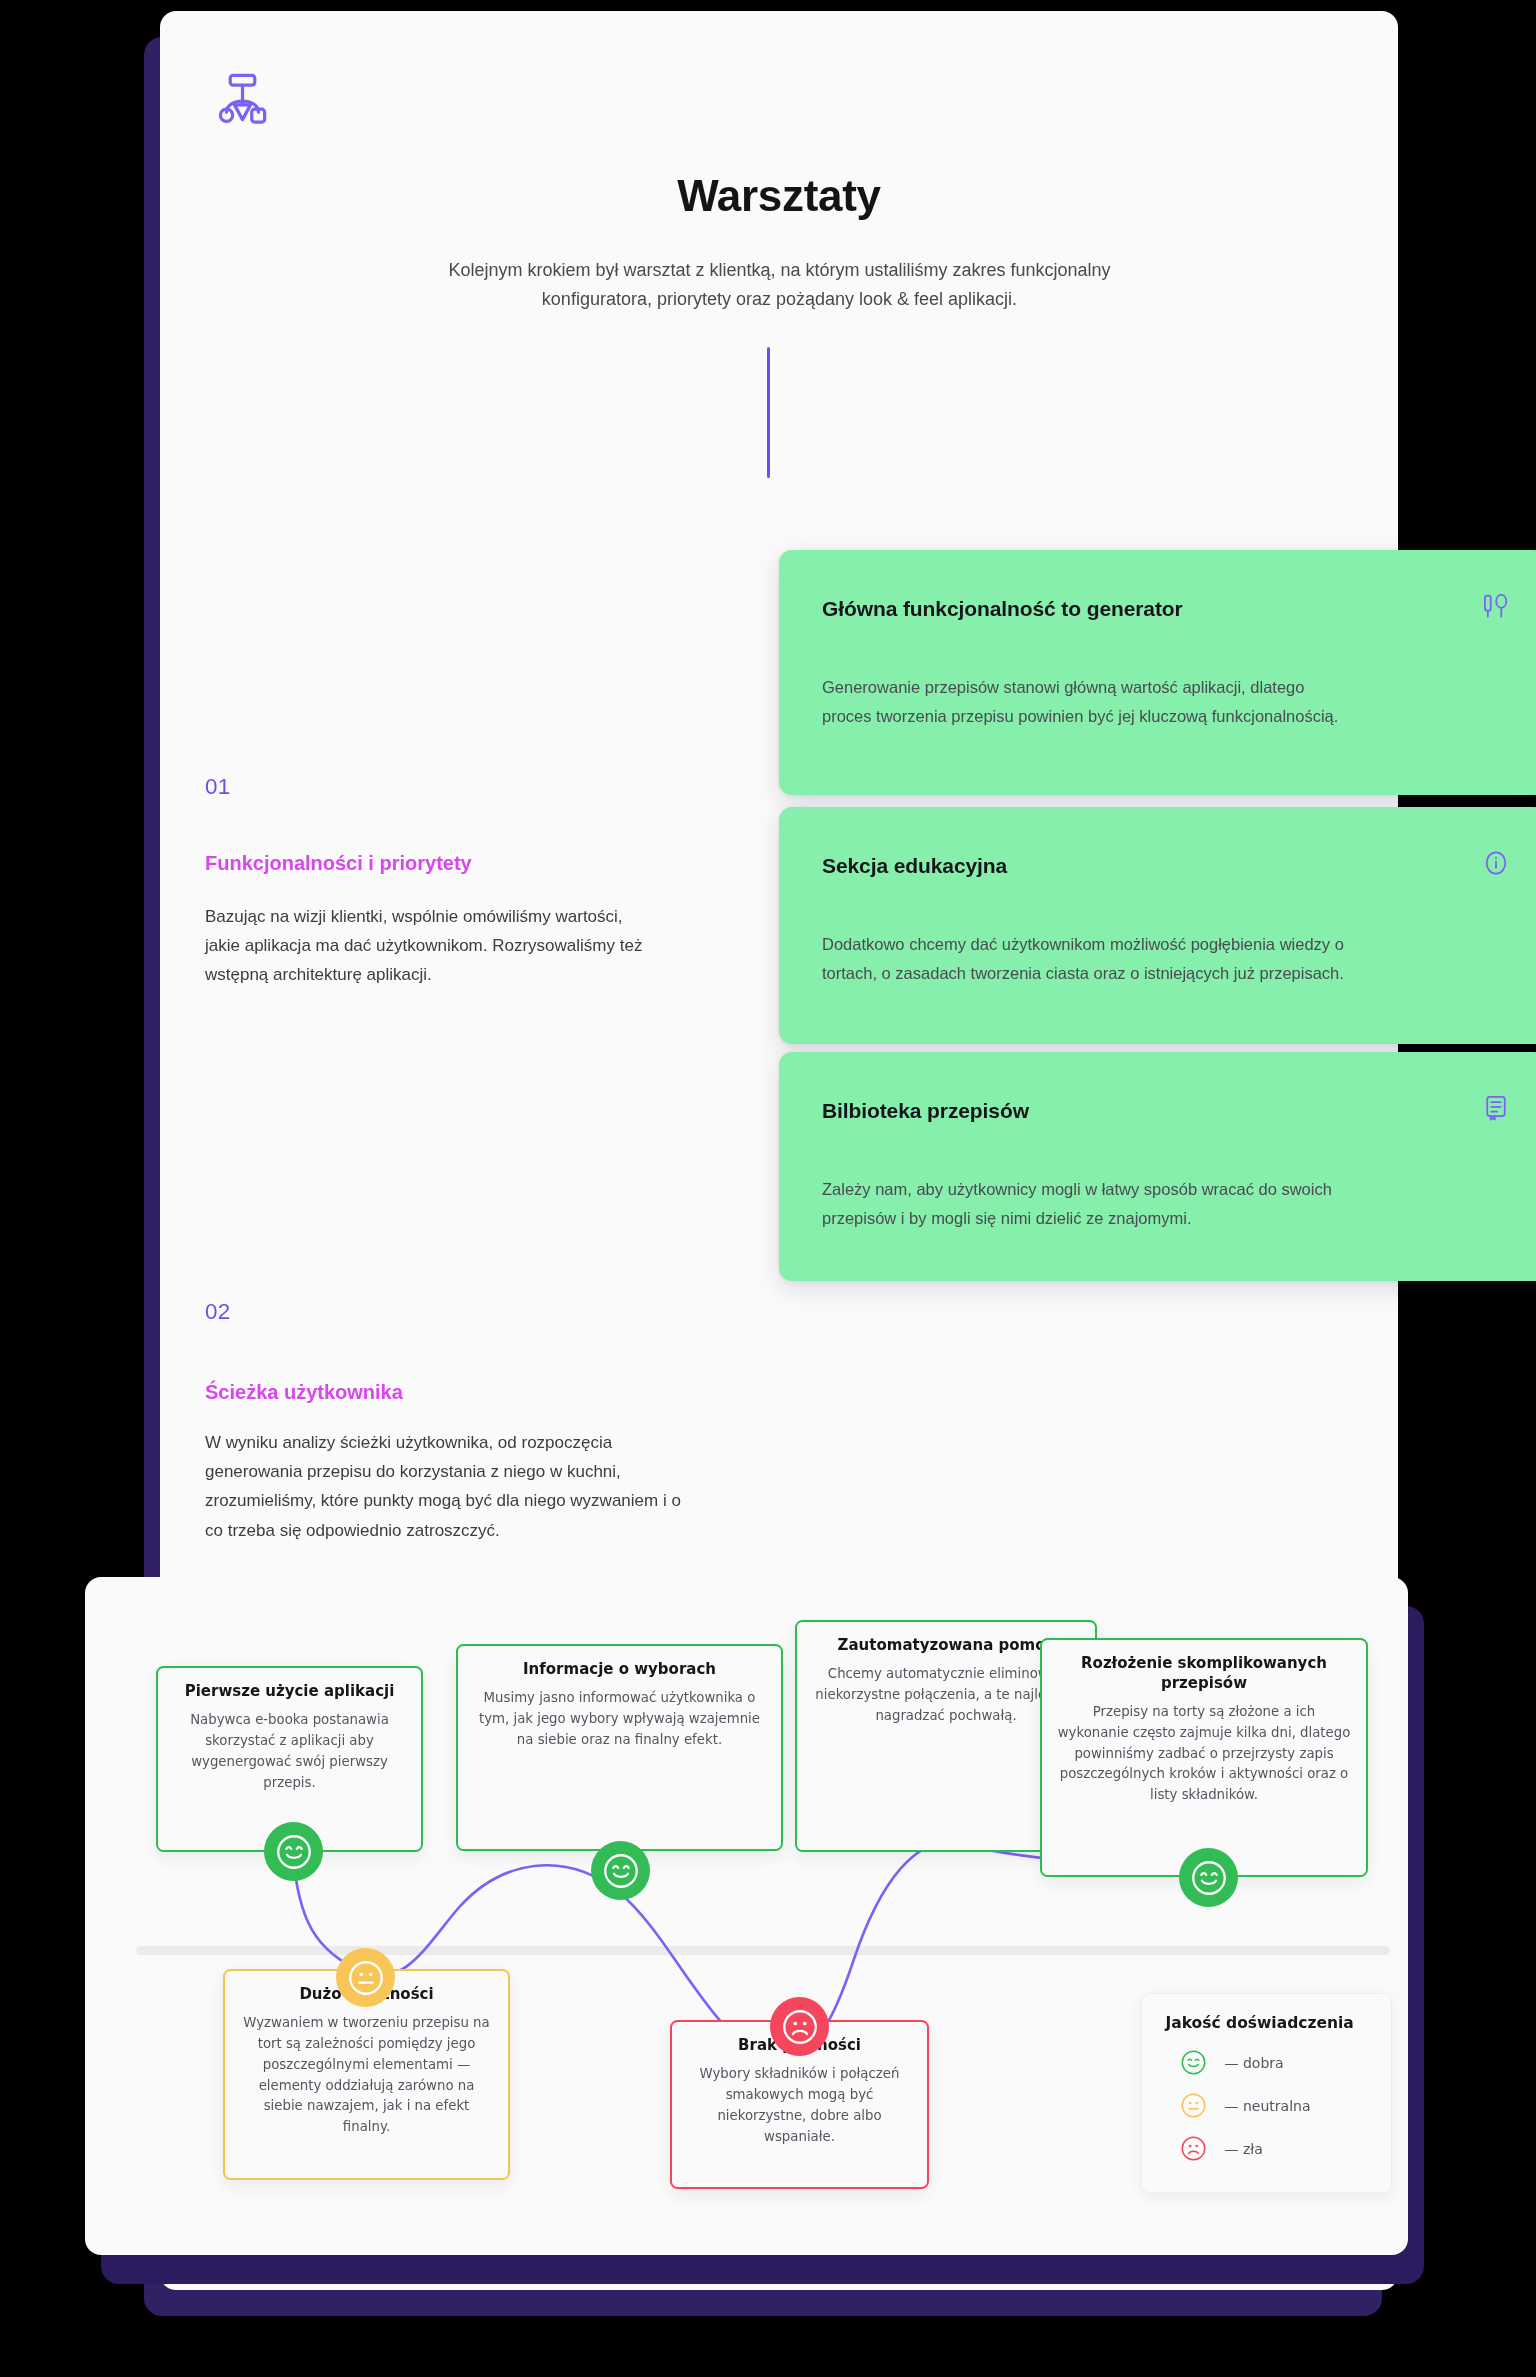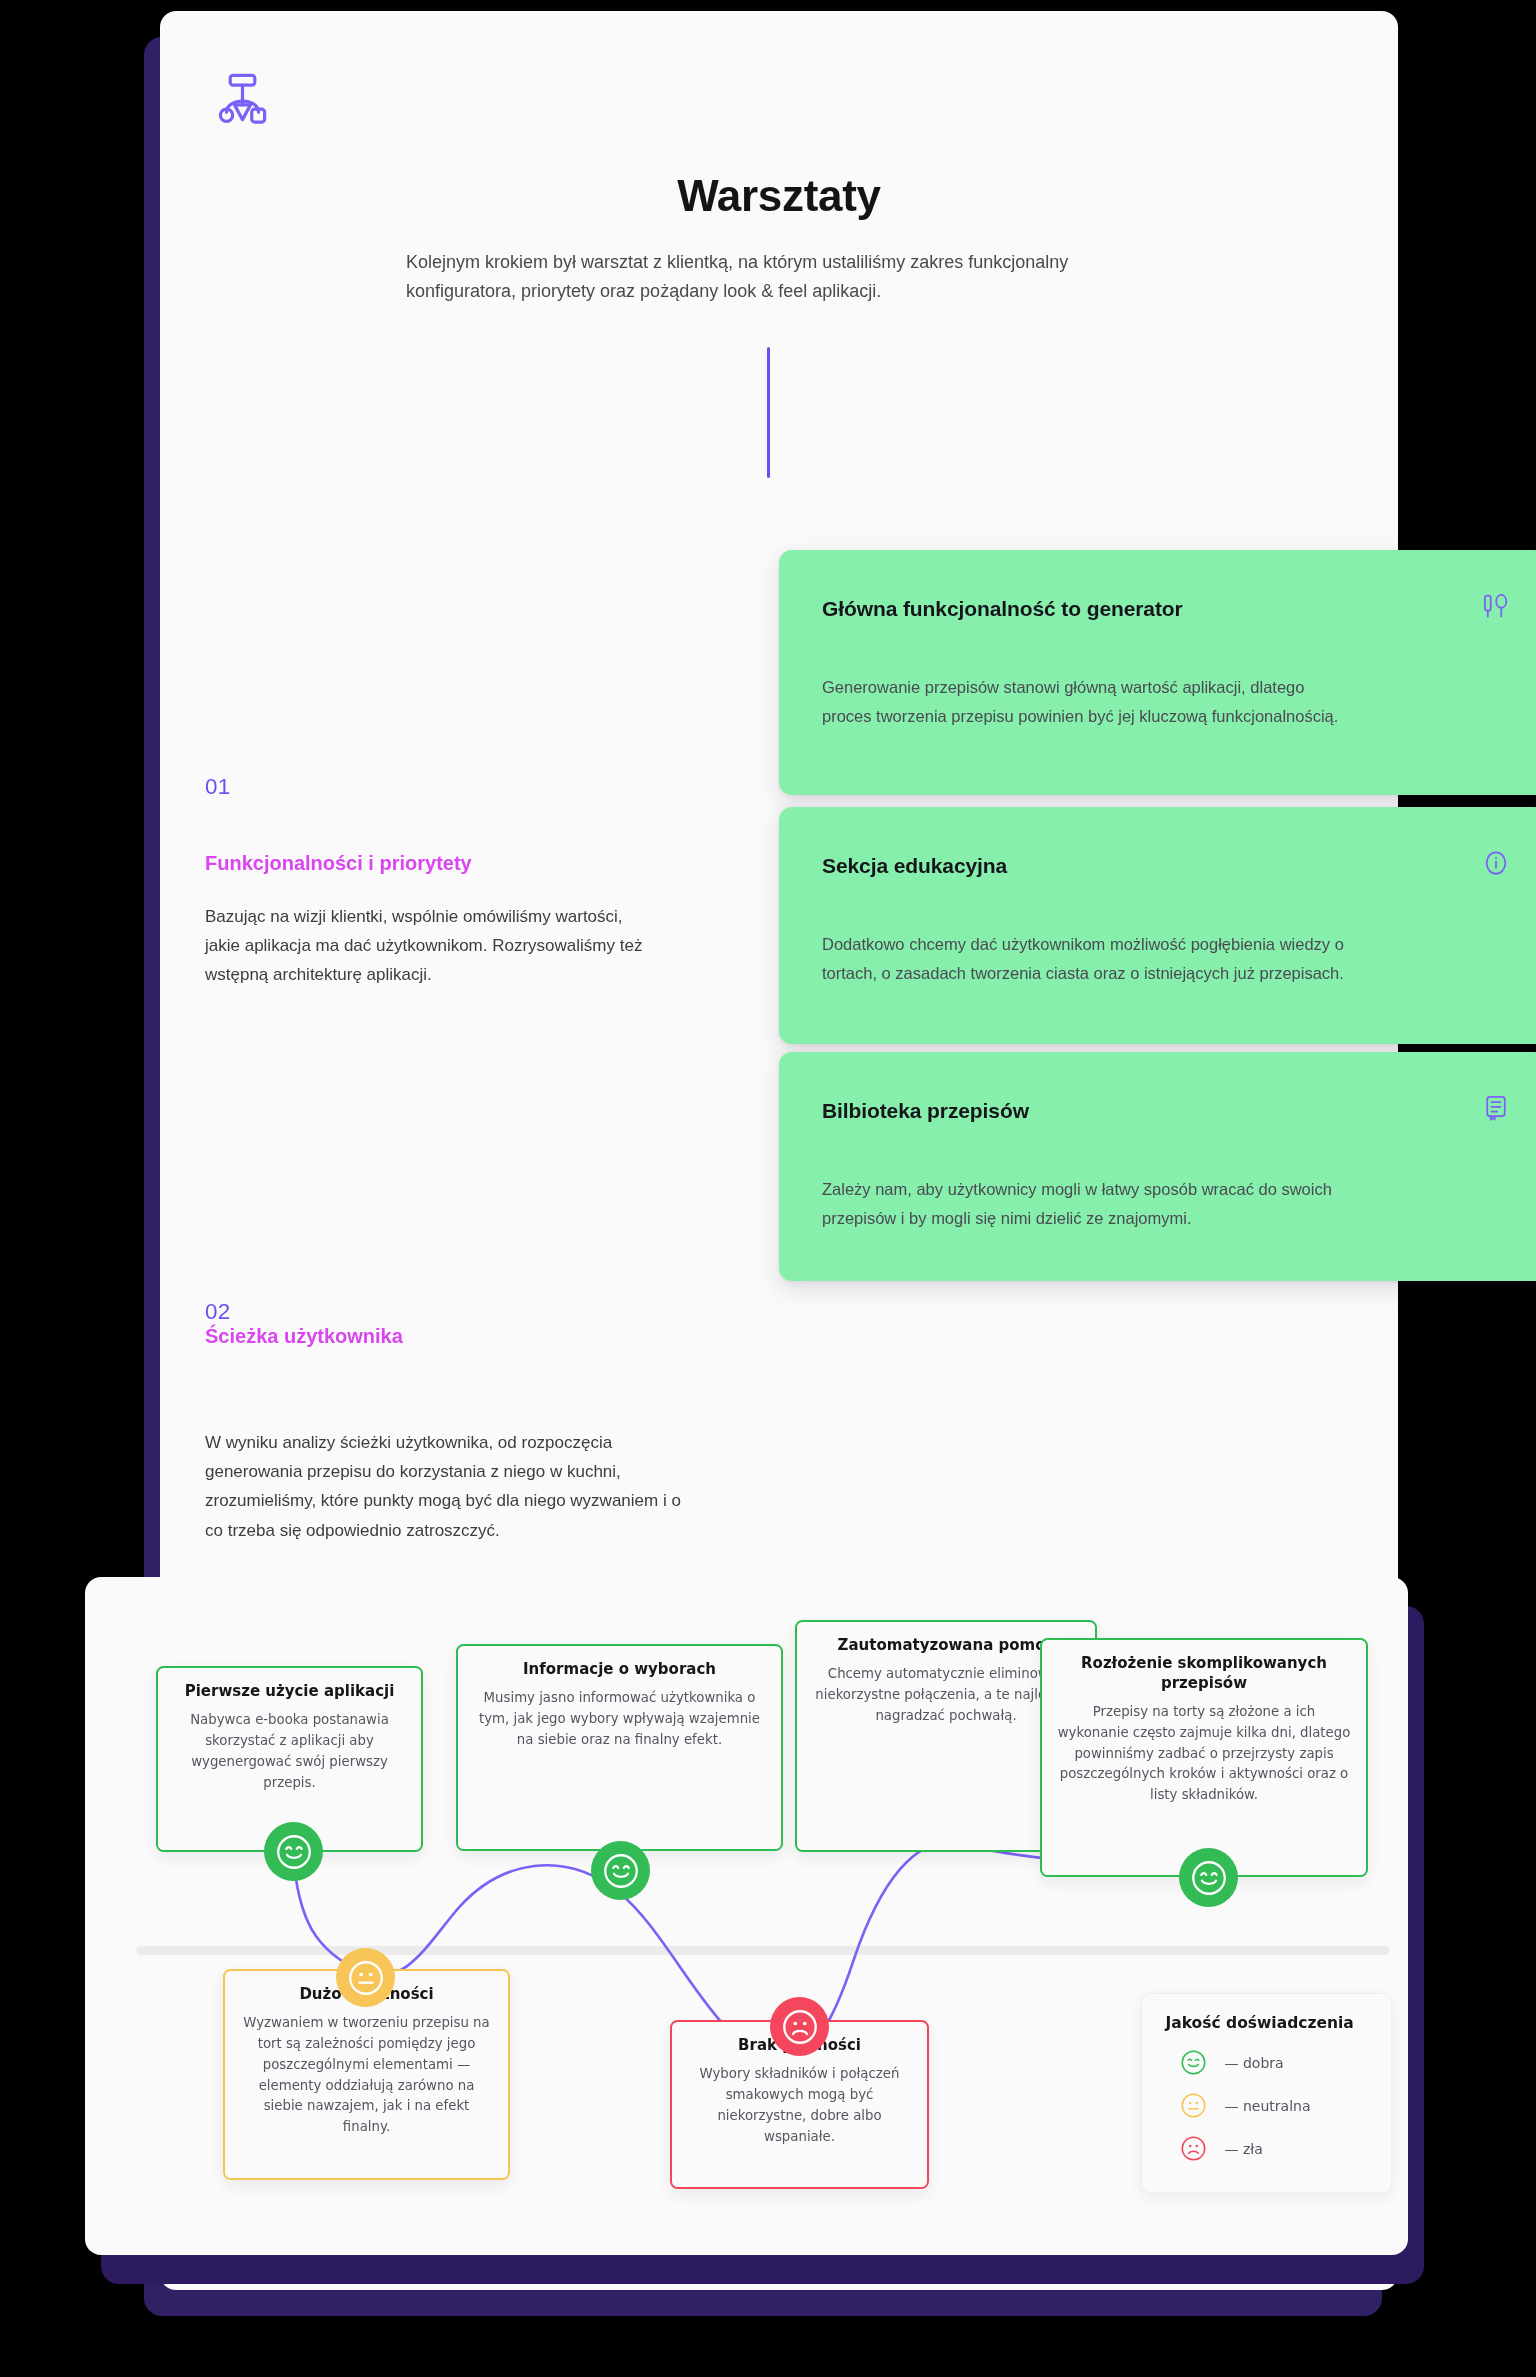--- a/index.html
+++ b/index.html
@@ -45,21 +45,22 @@
   .logo svg { width: 59px; height: 59px; display: block; }
 
   
   .page-title {
     position: absolute; left: 160px; top: 171px; width: 1238px;
     text-align: center;
     font-size: 44px; font-weight: 700; color: #141414;
     letter-spacing: -0.3px;
   }
   .page-sub {
-    position: absolute; left: 406px; top: 248px; width: 747px;
+    position: absolute; left: 406px; top: 256px; width: 747px;
+    text-align: center;
     font-size: 18px; line-height: 1.62; color: #4a4a4a; font-weight: 400;
   }
   .vline {
     position: absolute; left: 767px; top: 347px;
     width: 2.7px; height: 131px; background: #6c4ff0; border-radius: 1.6px;
   }
 
   
   .sec-num {
     position: absolute; font-size: 22.4px; font-weight: 400; color: #6c4ff0;
@@ -69,21 +70,21 @@
     position: absolute; font-size: 20px; font-weight: 700; color: #d946ef;
   }
   .sec-body {
     position: absolute; font-size: 17px; line-height: 1.72; color: #3d3d3d;
     font-weight: 400;
   }
   #sec1-num   { left: 205px; top: 774px; }
   #sec1-title { left: 205px; top: 852px; }
   #sec1-body  { left: 205px; top: 902px; width: 443px; }
   #sec2-num   { left: 205px; top: 1299px; }
-  #sec2-title { left: 205px; top: 1325px; text-align: right; }
+  #sec2-title { left: 205px; top: 1381px; text-align: right; }
   #sec2-body  { left: 205px; top: 1428px; width: 480px; }
 
   
   .fcard {
     position: absolute;
     left: 779px; width: 768px;
     background: #86efac;
     border-radius: 13px;
     box-shadow: 0 7.5px 23.5px rgba(25,20,60,0.13), 0 1.1px 4.3px rgba(25,20,60,0.06);
   }

